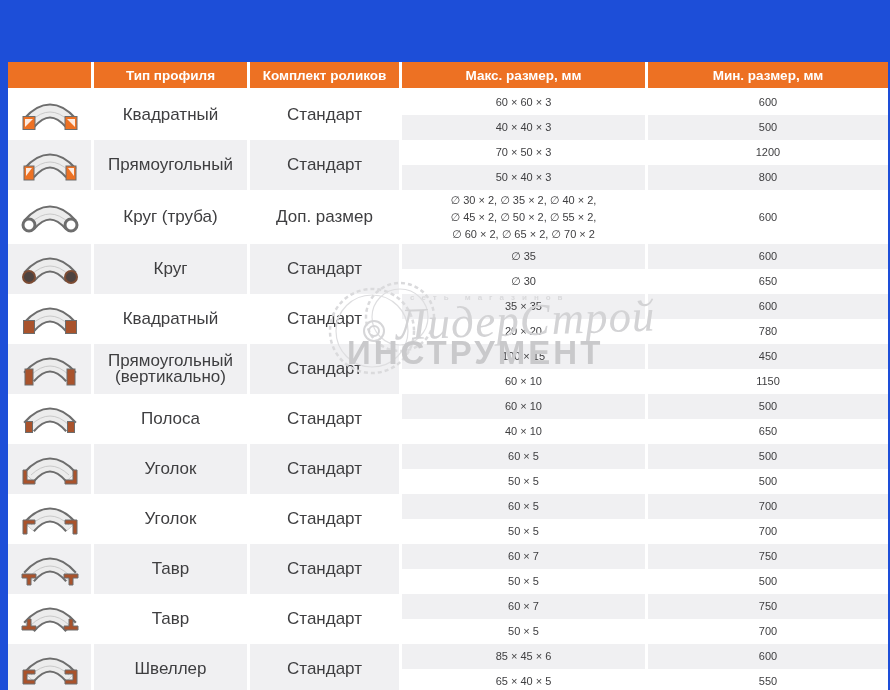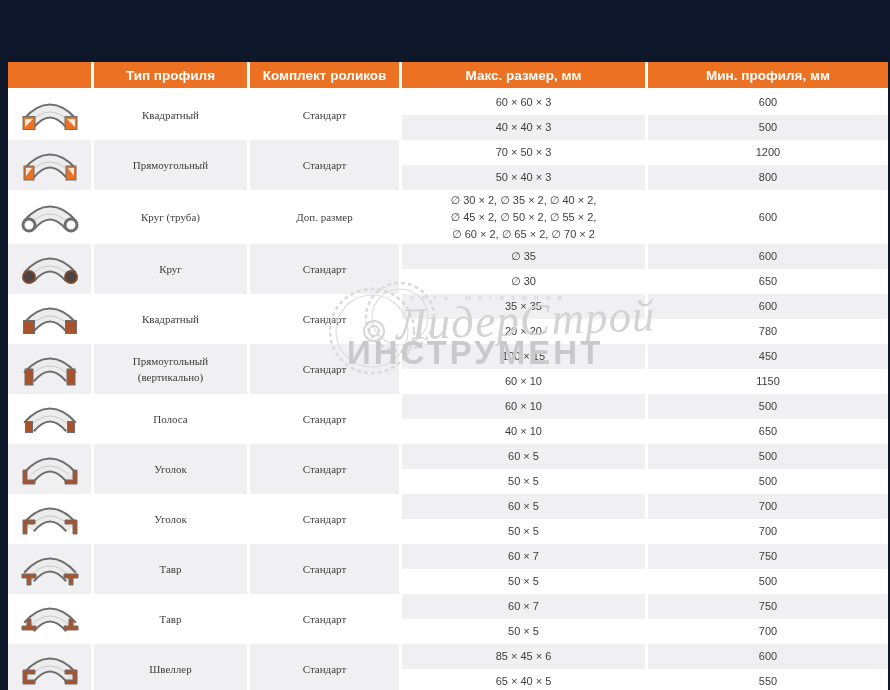--- a/index.html
+++ b/index.html
@@ -1,31 +1,31 @@
 <!DOCTYPE html>
 <html><head>
 <meta charset="utf-8">
 <style>
   html,body{margin:0;padding:0;}
   body{font-family:"Liberation Sans","DejaVu Sans",sans-serif;background:#ffffff;}
-  .canvas{position:relative;width:890px;height:690px;background:#0f172a;overflow:hidden;}
+  .canvas{position:relative;width:890px;height:690px;background:#1d4ed8;overflow:hidden;}
   .table-wrap{position:absolute;left:8px;top:62px;width:880px;border-bottom:2px solid #d8d8da;}
   table{border-collapse:separate;border-spacing:0;width:880px;table-layout:fixed;}
   col.c-icon{width:83px;}
   col.c-type{width:156px;}
   col.c-roll{width:152px;}
   col.c-size{width:246px;}
   col.c-dia{width:243px;}
   th{background:#ed7123;color:#ffffff;font-size:13.5px;font-weight:bold;height:26px;
      text-align:center;vertical-align:middle;border-bottom:2px solid #ffffff;padding:0;}
   td{padding:0;text-align:center;vertical-align:middle;color:#3e3e40;background:#ffffff;}
   .gap{border-left:3px solid #ffffff;}
   td.alt{background:#f0f0f2;}
   .icon-cell{padding:2px 0;}
-  .type-cell,.rollers-cell{font-size:11px;line-height:16px;white-space:pre-line;font-family:Liberation Serif, serif;}
+  .type-cell,.rollers-cell{font-size:17px;line-height:16px;white-space:pre-line;}
   .size-cell,.dia-cell{font-size:11px;line-height:17px;padding:1.5px 4px;white-space:pre-line;}
   .icon{display:inline-block;width:64px;height:42px;}
   .icon svg{display:block;}
   
   .watermark{position:absolute;left:0;top:0;width:890px;height:516px;pointer-events:none;z-index:5;}
   .wm-blades{position:absolute;left:328px;top:281px;}
   .wm-shops{position:absolute;left:410px;top:293px;font-size:8px;letter-spacing:7px;
             color:#d9d9db;text-transform:lowercase;font-weight:bold;}
   .wm-brand{position:absolute;left:396px;top:294px;font-family:"Liberation Serif","DejaVu Serif",serif;
             font-style:italic;font-size:45px;color:#d3d3d5;letter-spacing:1px;transform:rotate(-2deg);}
@@ -45,21 +45,21 @@
           <col class="c-roll">
           <col class="c-size">
           <col class="c-dia">
       </colgroup>
       <thead>
         <tr id="header-row">
             <th></th>
             <th class="gap">Тип профиля</th>
             <th class="gap">Комплект роликов</th>
             <th class="gap">Макс. размер, мм</th>
-            <th class="gap">Мин. профиля, мм</th>
+            <th class="gap">Мин. размер, мм</th>
           </tr>
       </thead>
       <tbody id="table-body">
           <tr>
             <td class="cell icon-cell" rowspan="2"><span class="icon"><svg width="64" height="42" viewBox="0 0 64 42">
                   <path d="M11,31 Q32,7 53,31" fill="none" stroke="#6d6d6d" stroke-width="15"></path>
                   <path d="M11,31 Q32,7 53,31" fill="none" stroke="#ececec" stroke-width="11"></path>
                   <path d="M13,29 Q32,11 51,29" fill="none" stroke="#c9c9c9" stroke-width="1"></path>
                   <g transform="translate(11,31)">
                     <rect x="-6" y="-6.5" width="12" height="13" fill="#ed7123" stroke="#6d6d6d"></rect>

